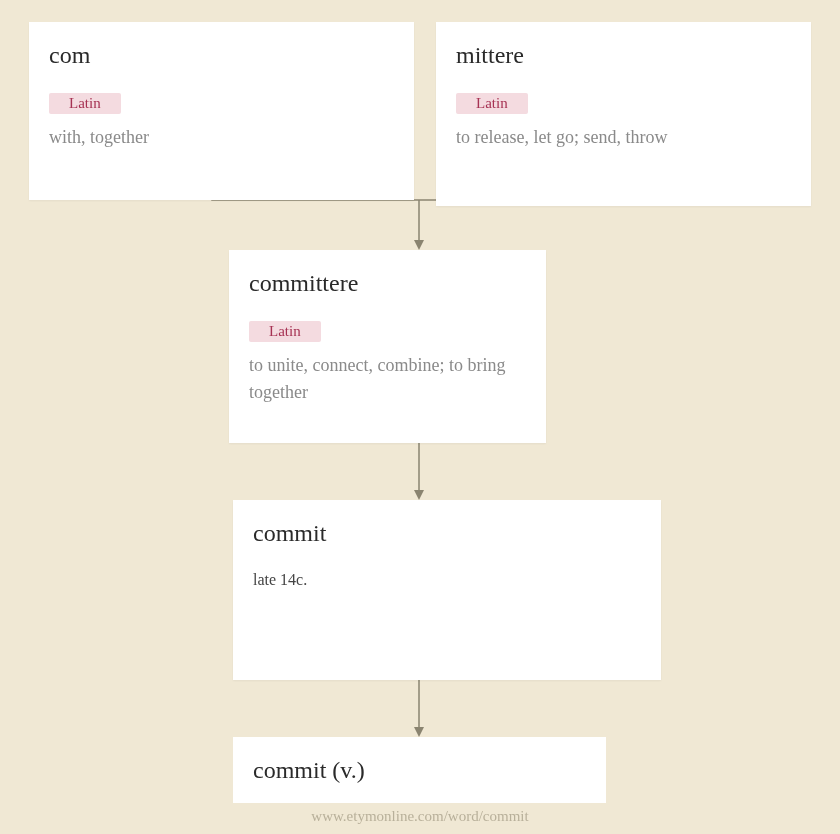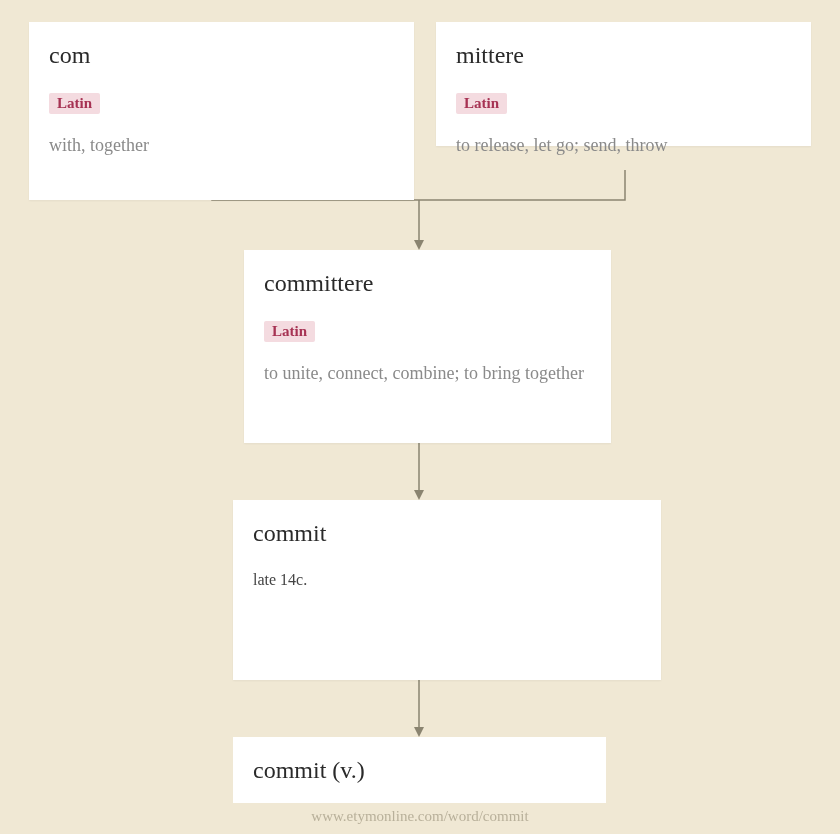--- a/index.html
+++ b/index.html
@@ -20,24 +20,23 @@
   .word {
     font-size: 24px;
     color: #2a2a2a;
     margin-bottom: 24px;
   }
   .tag {
     display: inline-block;
     background: #f4dbe0;
     color: #a63253;
     font-size: 15px;
-    padding: 2px 8px;
+    padding: 2px 20px;
     border-radius: 2px;
-    margin-bottom: 18px;
-    font-weight: bold;
+    margin-bottom: 10px;
   }
   .date {
     font-size: 16px;
     color: #444;
     margin-bottom: 14px;
   }
   .definition {
     font-size: 18px;
     color: #8a8a8a;
     line-height: 1.5;
@@ -81,27 +80,27 @@
   <line x1="419" y1="680" x2="419" y2="727" stroke="#8a8470" stroke-width="1.5"></line>
   <polygon points="419,737 414,727 424,727" fill="#8a8470"></polygon>
 </svg>
 
 <div class="card" style="left:29px;top:22px;width:385px;height:178px">
   <div class="word">com</div>
   <div class="tag">Latin</div>
   <div class="definition">with, together</div>
 </div>
 
-<div class="card" style="left:436px;top:22px;width:375px;height:124px">
+<div class="card" style="left:436px;top:22px;width:375px;height:184px">
   <div class="word">mittere</div>
   <div class="tag">Latin</div>
   <div class="definition">to release, let go; send, throw</div>
 </div>
 
-<div class="card" style="left:244px;top:250px;width:367px;height:193px">
+<div class="card" style="left:229px;top:250px;width:317px;height:193px">
   <div class="word">committere</div>
   <div class="tag">Latin</div>
   <div class="definition">to unite, connect, combine; to bring together</div>
 </div>
 
 <div class="card" style="left:233px;top:500px;width:428px;height:180px">
   <div class="word">commit</div>
   <div class="date">late 14c.</div>
 </div>
 

